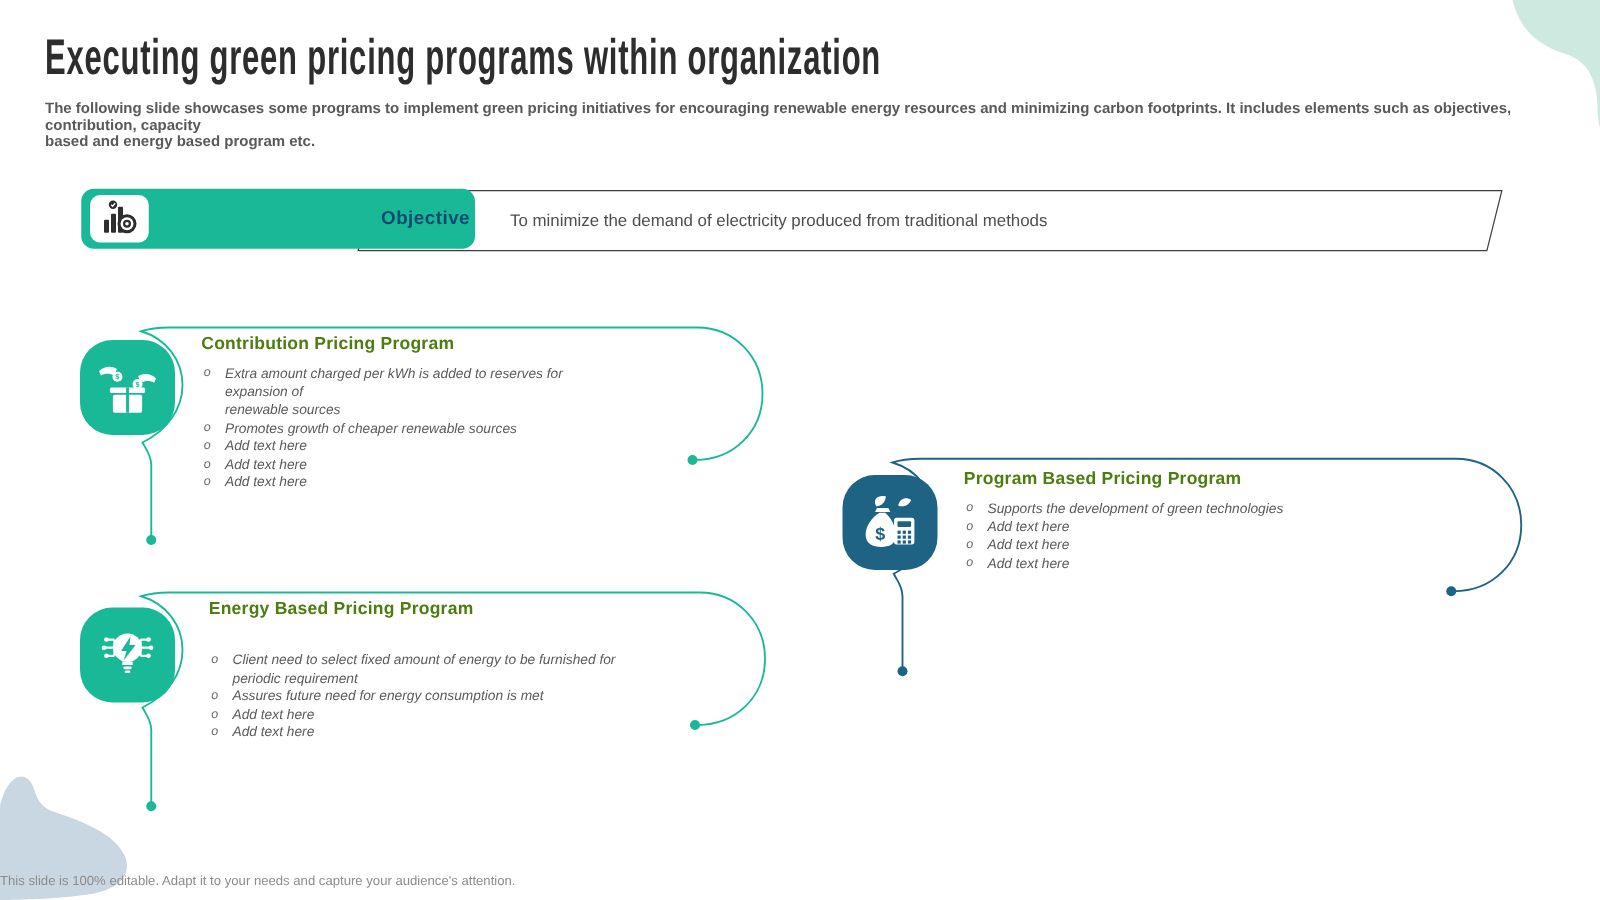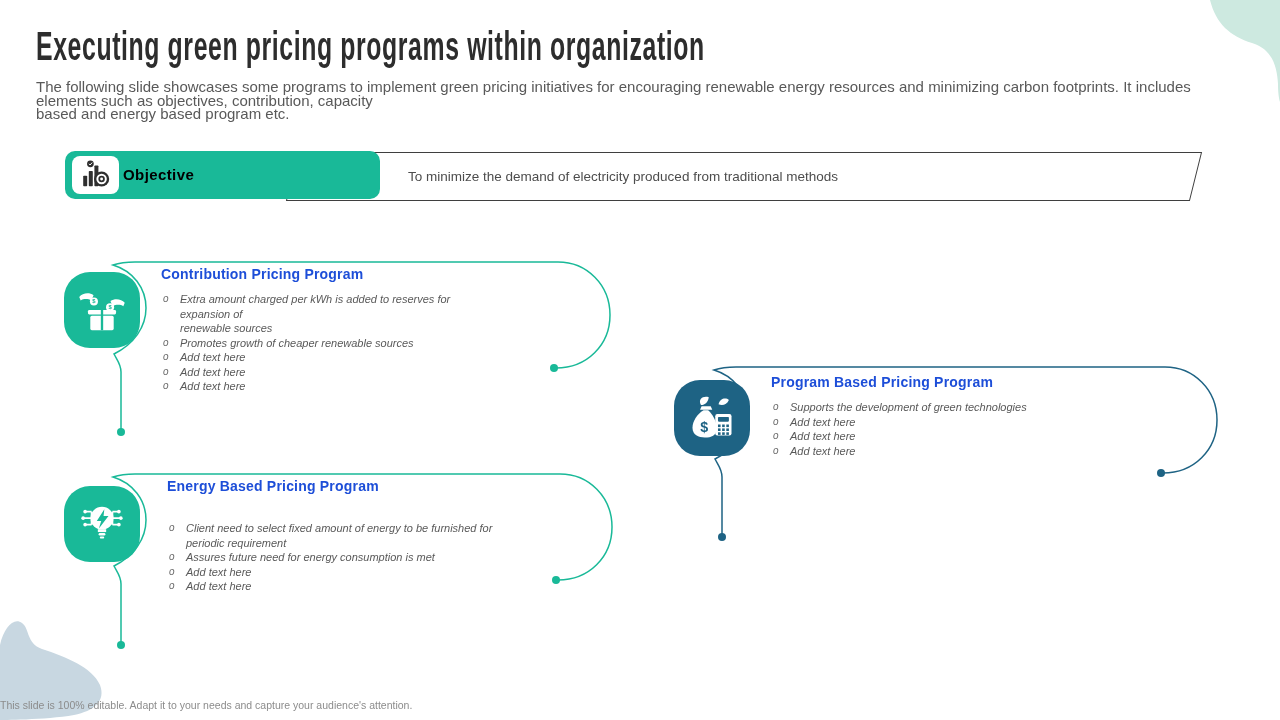--- a/index.html
+++ b/index.html
@@ -9,52 +9,52 @@
   
   .blob{position:absolute;pointer-events:none;}
   .blob-tr{top:0;right:0;}
   .blob-bl{bottom:0;left:0;}
   .blob-tr path{fill:var(--mint);}
   .blob-bl path{fill:var(--bluegray);}
 
   
   .slide-title{position:absolute;left:36px;top:24px;font-size:40px;font-weight:bold;color:#2d2d2d;
                letter-spacing:1px;transform:scaleX(.62);transform-origin:left top;white-space:nowrap;}
-  .slide-sub{position:absolute;left:36px;top:80px;width:1212px;font-size:15px;line-height:13.5px;
-             color:#595959;white-space:pre-line;}
+  .slide-sub{position:absolute;left:36px;top:80px;width:1212px;font-size:12px;line-height:13.5px;
+             color:#595959;white-space:pre-line;font-weight:bold;}
 
   
   .obj-box{position:absolute;left:292px;top:152px;width:902px;height:47px;background:#fff;
            border:1px solid #3f3f3f;transform:skewX(-14deg);}
   .obj-text{position:absolute;left:408px;top:152px;height:49px;line-height:49px;
             font-size:13.5px;color:#4d4d4d;}
   .obj-pill{position:absolute;left:65px;top:151px;width:315px;height:48px;background:var(--teal);
             border-radius:10px;}
   .obj-iconbox{position:absolute;left:7px;top:5px;width:47px;height:38px;background:#fff;
                border-radius:8px;display:flex;align-items:center;justify-content:center;}
-  .obj-label{position:absolute;left:58px;right:4px;top:0;height:48px;line-height:48px;text-align:left;
-             color:#000000;font-weight:bold;font-size:15px;letter-spacing:.4px;}
+  .obj-label{position:absolute;left:58px;right:4px;top:0;height:48px;line-height:48px;text-align:right;
+             color:#0c4a6e;font-weight:bold;font-size:15px;letter-spacing:.4px;}
   .dark-fill{fill:#2e2e2e;}
 
   
   .card{position:absolute;}
   .frame{position:absolute;left:0;top:0;}
   .frame path{fill:none;stroke-width:1.5;}
   .card.teal .frame path{stroke:var(--teal);}
   .card.teal .frame circle{fill:var(--teal);}
   .card.blue .frame path{stroke:var(--blue);}
   .card.blue .frame circle{fill:var(--blue);}
   .iconbox{position:absolute;width:76px;height:76px;border-radius:26px;
            display:flex;align-items:center;justify-content:center;}
   .card.teal .iconbox{background:var(--teal);}
   .card.blue .iconbox{background:var(--blue);}
   .card.teal .accent-fill{fill:var(--teal);}
   .card.blue .accent-fill{fill:var(--blue);}
   .card.teal .accent-stroke{stroke:var(--teal);}
-  .card-title{position:absolute;font-size:14px;font-weight:bold;color:#1d4ed8;letter-spacing:.2px;}
+  .card-title{position:absolute;font-size:14px;font-weight:bold;color:#4d7c0f;letter-spacing:.2px;}
   .bullets{position:absolute;font-size:11px;line-height:14.5px;color:#595959;font-style:italic;}
   .bullet-row{display:flex;align-items:flex-start;}
   .bm{flex:none;width:17px;font-size:10px;color:#6a6a6a;}
   .bm::before{content:"o";}
   .bt{white-space:pre-line;}
 
   .footer{position:absolute;left:0;right:0;top:699px;font-size:10.5px;color:#8c8c8c;}
 </style>
 </head>
 <body>

